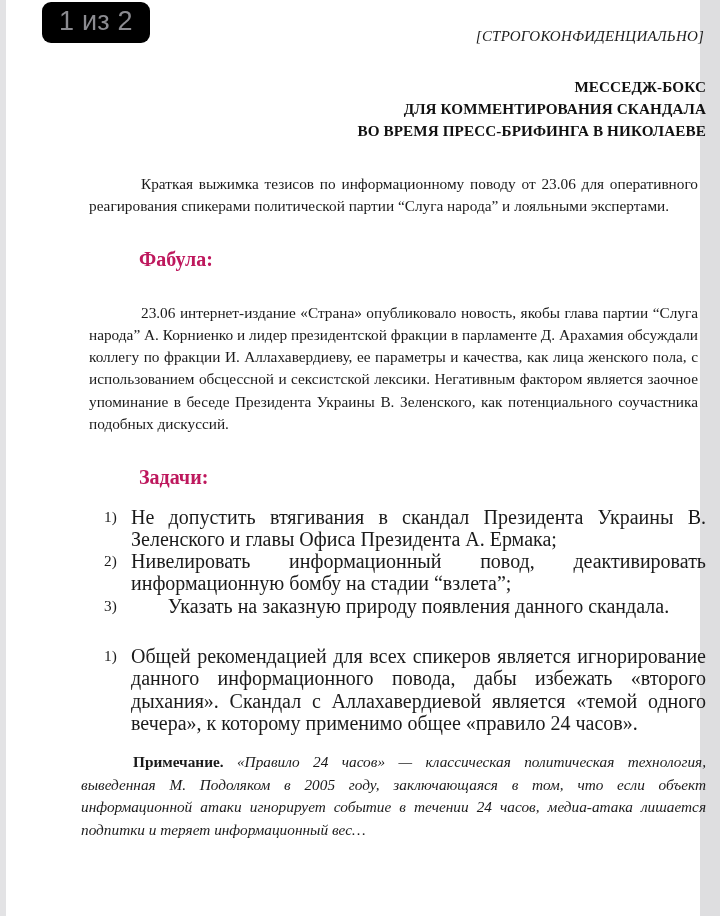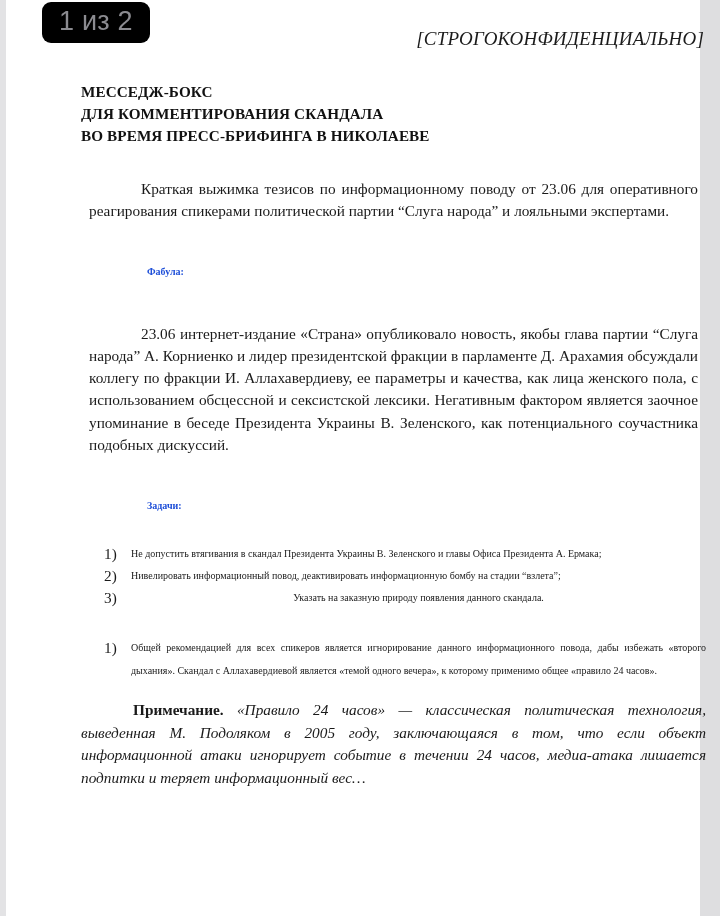--- a/index.html
+++ b/index.html
@@ -59,29 +59,29 @@
     position: absolute;
     left: 81px;
     right: 14px;
     top: 0;
     z-index: 3;
   }
 
   .confidential {
     text-align: right;
     font-style: italic;
-    font-size: 19px;
+    font-size: 15px;
     letter-spacing: 0.2px;
     color: #1b1b1b;
     padding-top: 28px;
     padding-right: 2px;
   }
 
   .doc-title {
-    text-align: left;
+    text-align: right;
     font-weight: bold;
     font-size: 15.2px;
     line-height: 22.2px;
     color: #111111;
     margin-top: 31px;
     letter-spacing: 0.1px;
   }
   .doc-title .tline { display: block; white-space: nowrap; }
 
   p.body-par {
@@ -89,42 +89,42 @@
     font-size: 15.3px;
     line-height: 22.3px;
     color: #1a1a1a;
     margin: 8px;
     text-indent: 52px;
     hyphens: none;
   }
 
   .sec-head {
     font-weight: bold;
-    font-size: 10px;
-    line-height: 22.3px;
-    color: #1d4ed8;
-    margin: 14px;
+    font-size: 20px;
+    line-height: 22.3px;
+    color: #be185d;
+    margin: 6px;
     padding-left: 52px;
   }
 
   .gap-lg { height: 22px; }
   .gap-md { height: 17px; }
   .gap-sm { height: 11px; }
 
   ol.num-list {
     margin: 0;
     padding: 0;
     list-style: none;
     counter-reset: nitem;
   }
   ol.num-list > li {
     position: relative;
     padding-left: 50px;
     text-align: justify;
-    font-size: 10px;
+    font-size: 20px;
     line-height: 22.3px;
     color: #1a1a1a;
     counter-increment: nitem;
   }
   ol.num-list > li::before {
     content: counter(nitem) ")";
     position: absolute;
     left: 23px;
     top: 0;
     font-size: 15.3px;

